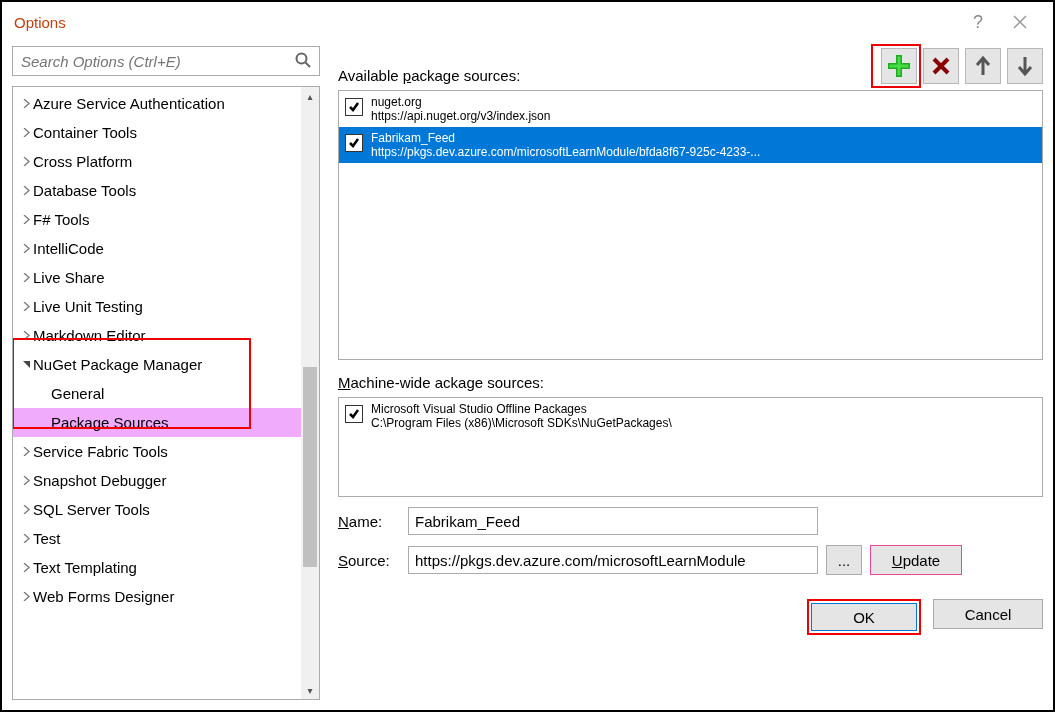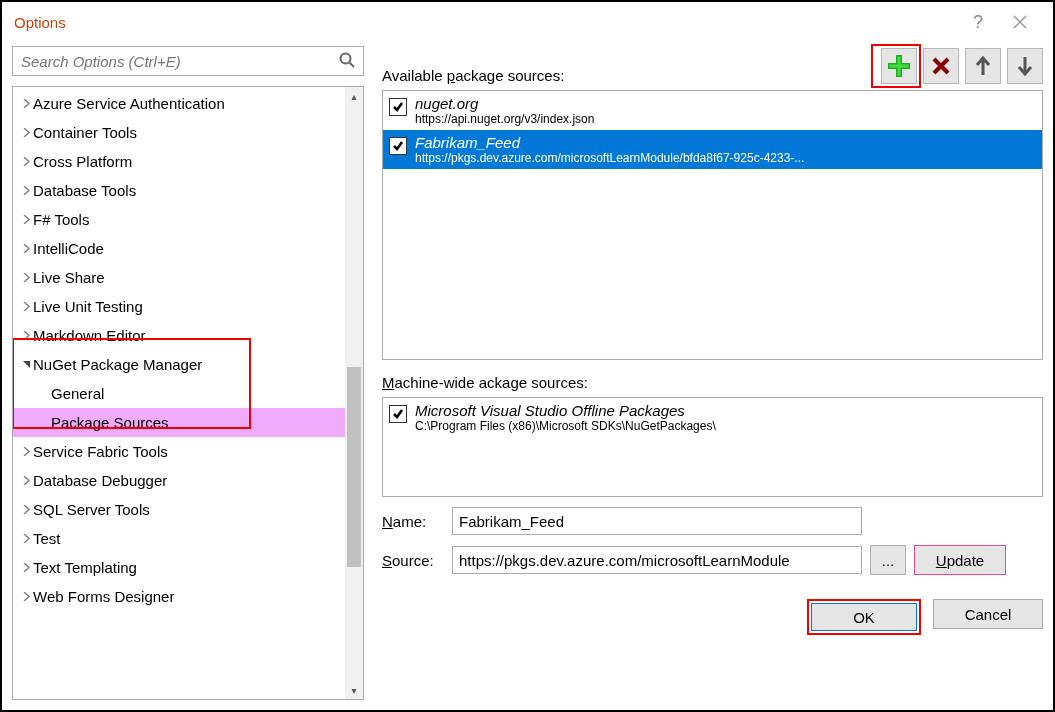--- a/index.html
+++ b/index.html
@@ -4,21 +4,21 @@
 <style>
 * { box-sizing: border-box; margin: 0; padding: 0; }
 body { font-family: "Segoe UI", Tahoma, sans-serif; font-size: 15px; background: #fff; color: #000; }
 .window { width: 1055px; height: 712px; border: 2px solid #000; position: relative; background: #fff; }
 .titlebar { height: 40px; display: flex; align-items: center; padding: 0 12px; }
 .title { color: #c2410c; font-size: 15px; }
 .titlebar-spacer { flex: 1; }
 .title-btn { width: 42px; height: 32px; display: flex; align-items: center; justify-content: center; color: #888; font-size: 18px; }
 .close-x svg { width: 14px; height: 14px; stroke: #999; stroke-width: 1.5; }
 .body { display: flex; height: calc(100% - 40px); padding: 4px 10px 10px 10px; gap: 18px; }
-.leftcol { width: 352px; display: flex; flex-direction: column; }
+.leftcol { width: 308px; display: flex; flex-direction: column; }
 .searchbox { height: 30px; border: 1px solid #ababab; display: flex; align-items: center; padding: 0 8px; margin-bottom: 10px; }
 .searchbox input { flex: 1; border: none; outline: none; font-size: 15px; color: #666; font-style: italic; }
 .search-icon svg { width: 16px; height: 16px; stroke: #666; stroke-width: 2; fill: none; }
 .tree-wrap { flex: 1; border: 1px solid #ababab; position: relative; display: flex; overflow: hidden; }
 .tree { flex: 1; overflow: hidden; padding: 2px 0; }
 .scrollbar { width: 18px; background: #f0f0f0; position: relative; }
 .scroll-arrow { height: 18px; display: flex; align-items: center; justify-content: center; color: #555; font-size: 10px; }
 .scroll-thumb { position: absolute; top: 280px; left: 2px; right: 2px; height: 200px; background: #c0c0c0; }
 .tree-item { display: flex; align-items: center; height: 29px; padding-left: 6px; font-size: 15px; }
 .tree-item.child { padding-left: 38px; }
@@ -32,21 +32,21 @@
 .avail-label .u { text-decoration: underline; }
 .header-spacer { flex: 1; }
 .tool-btn { width: 36px; height: 36px; border: 1px solid #b8b8b8; background: #e5e5e5; margin-left: 6px; display: flex; align-items: center; justify-content: center; }
 .source-list { border: 1px solid #ababab; height: 270px; overflow: hidden; }
 .src-row { display: flex; padding: 4px 6px; gap: 8px; }
 .src-row.selected { background: #0078d7; color: #fff; }
 .src-chk { width: 18px; height: 18px; border: 1px solid #333; background: #fff; display: flex; align-items: center; justify-content: center; flex-shrink: 0; margin-top: 3px; }
 .src-row.selected .src-chk { border-color: #333; }
 .src-chk svg { width: 12px; height: 12px; stroke: #000; stroke-width: 2.5; fill: none; }
 .src-text { flex: 1; overflow: hidden; }
-.src-name { font-size: 15px; font-style: italic; }
+.src-name { font-size: 12px; }
 .src-url { font-size: 12px; white-space: nowrap; overflow: hidden; text-overflow: ellipsis; }
 .machine-label { margin-top: 14px; margin-bottom: 6px; font-size: 15px; }
 .machine-label .u { text-decoration: underline; }
 .machine-list { border: 1px solid #ababab; height: 100px; }
 .form-row { display: flex; align-items: center; margin-top: 10px; gap: 8px; }
 .form-label { width: 62px; font-size: 15px; }
 .form-label .u { text-decoration: underline; }
 .form-input { flex: 1; height: 28px; border: 1px solid #ababab; padding: 0 6px; font-size: 15px; font-family: inherit; outline: none; }
 .browse-btn { width: 36px; height: 30px; border: 1px solid #ababab; background: #e5e5e5; font-size: 15px; }
 .update-btn { width: 92px; height: 30px; border: 1px solid #ec4899; background: #e5e5e5; font-size: 15px; }
@@ -178,21 +178,21 @@
                 </svg>
               </span>
               <span>Service Fabric Tools</span>
             </div>
           <div class="tree-item">
               <span class="arrow">
                 <svg viewBox="0 0 9 9">
                   <path d="M2 0 L7 4.5 L2 9" fill="none" stroke="#777" stroke-width="1.3"></path>
                 </svg>
               </span>
-              <span>Database Debugger</span>
+              <span>Snapshot Debugger</span>
             </div>
           <div class="tree-item">
               <span class="arrow">
                 <svg viewBox="0 0 9 9">
                   <path d="M2 0 L7 4.5 L2 9" fill="none" stroke="#777" stroke-width="1.3"></path>
                 </svg>
               </span>
               <span>SQL Server Tools</span>
             </div>
           <div class="tree-item">

